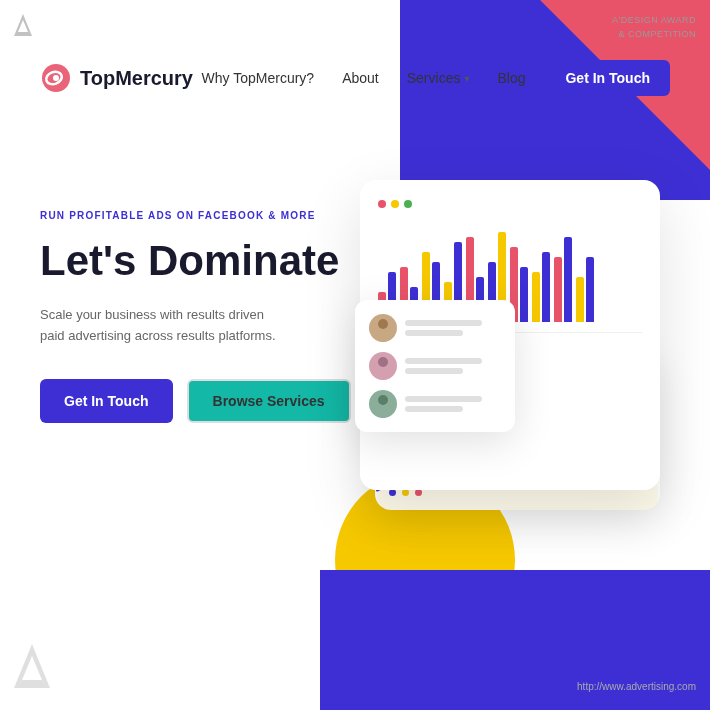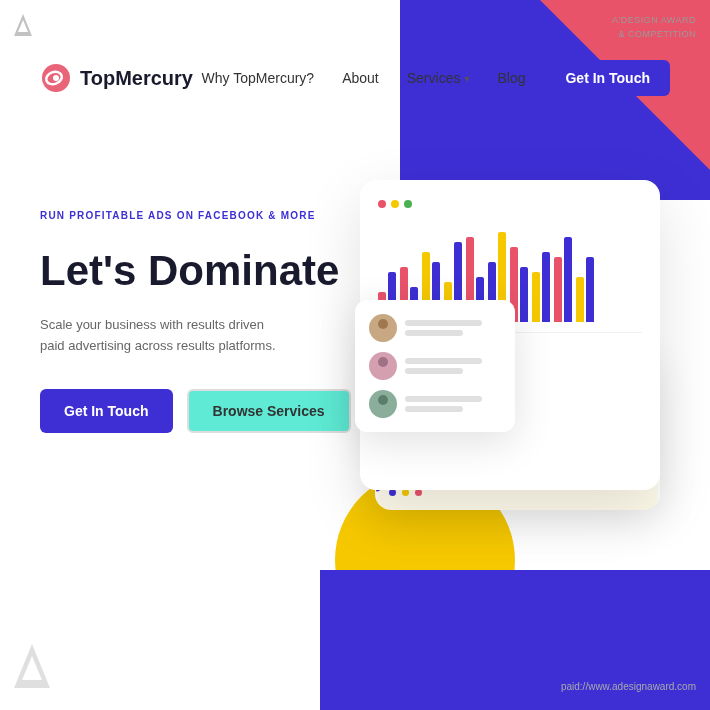--- a/index.html
+++ b/index.html
@@ -176,21 +176,21 @@
       flex: 1;
       padding-top: 40px;
       max-width: 320px;
     }
     .hero-subtitle {
       font-size: 10px;
       font-weight: 700;
       color: #3d2fd4;
       letter-spacing: 1.2px;
       text-transform: uppercase;
-      margin-bottom: 26px;
+      margin-bottom: 16px;
     }
     .hero-title {
       font-size: 42px;
       font-weight: 800;
       color: #1a1a2e;
       line-height: 1.15;
       margin-bottom: 20px;
     }
     .hero-description {
       font-size: 13px;
@@ -208,21 +208,21 @@
       background: #3d2fd4;
       color: #fff;
       border: none;
       border-radius: 6px;
       padding: 14px 24px;
       font-size: 14px;
       font-weight: 600;
       cursor: pointer;
     }
     .btn-secondary {
-      background: #5eead4;
+      background: #14b8a6;
       color: #333;
       border: 2px solid #ddd;
       border-radius: 6px;
       padding: 12px 24px;
       font-size: 14px;
       font-weight: 600;
       cursor: pointer;
     }
 
     
@@ -384,21 +384,21 @@
 </div>
 
 <div class="adesign-logo-bottom">
   <svg viewBox="0 0 18 22" fill="none" xmlns="http://www.w3.org/2000/svg">
     <path d="M9 0L18 22H0L9 0Z" fill="#333"></path>
     <path d="M9 6L14 18H4L9 6Z" fill="#fff"></path>
   </svg>
 </div>
 
 <div class="adesign-url">
-  <span>paid://www.adesignaward.com</span>
+  <span>http://www.advertising.com</span>
 </div>
 
 <div class="bg-blue-rect"></div>
 <div class="bg-pink-triangle"></div>
 <div class="bg-yellow-circle"></div>
 <div class="bg-blue-bottom-rect"></div>
 
 <nav class="navbar">
   <div class="logo-area">
 

